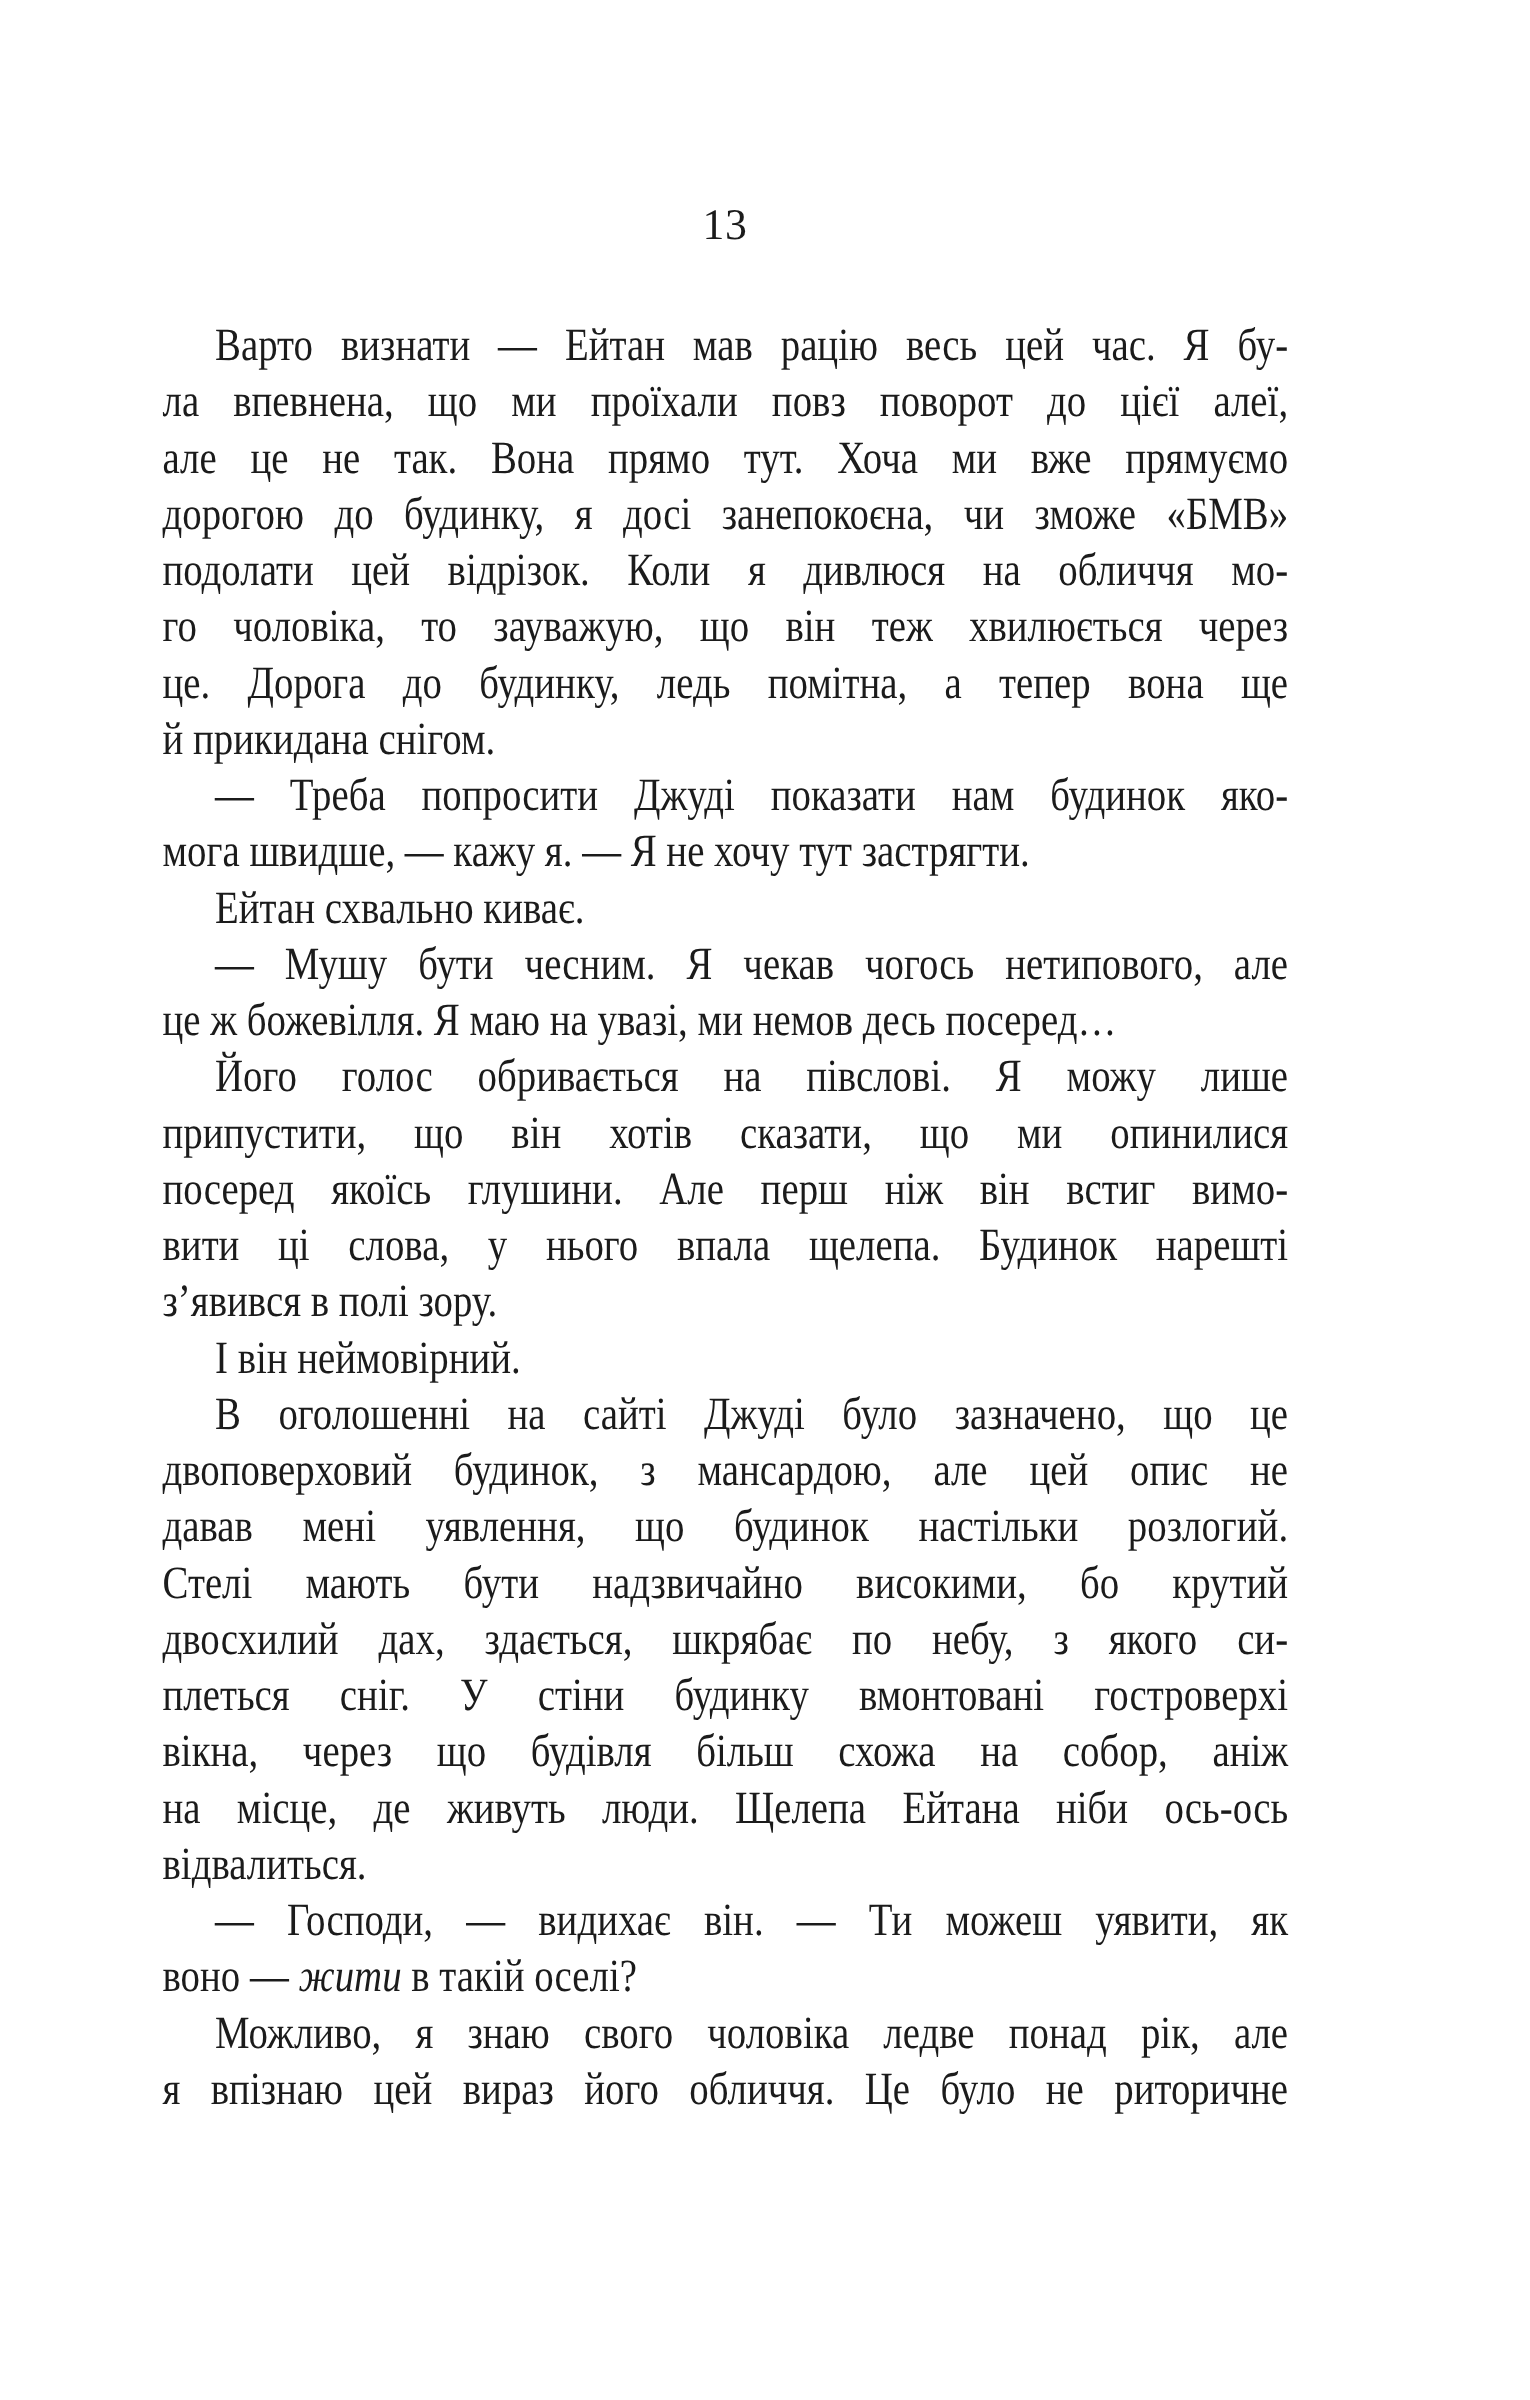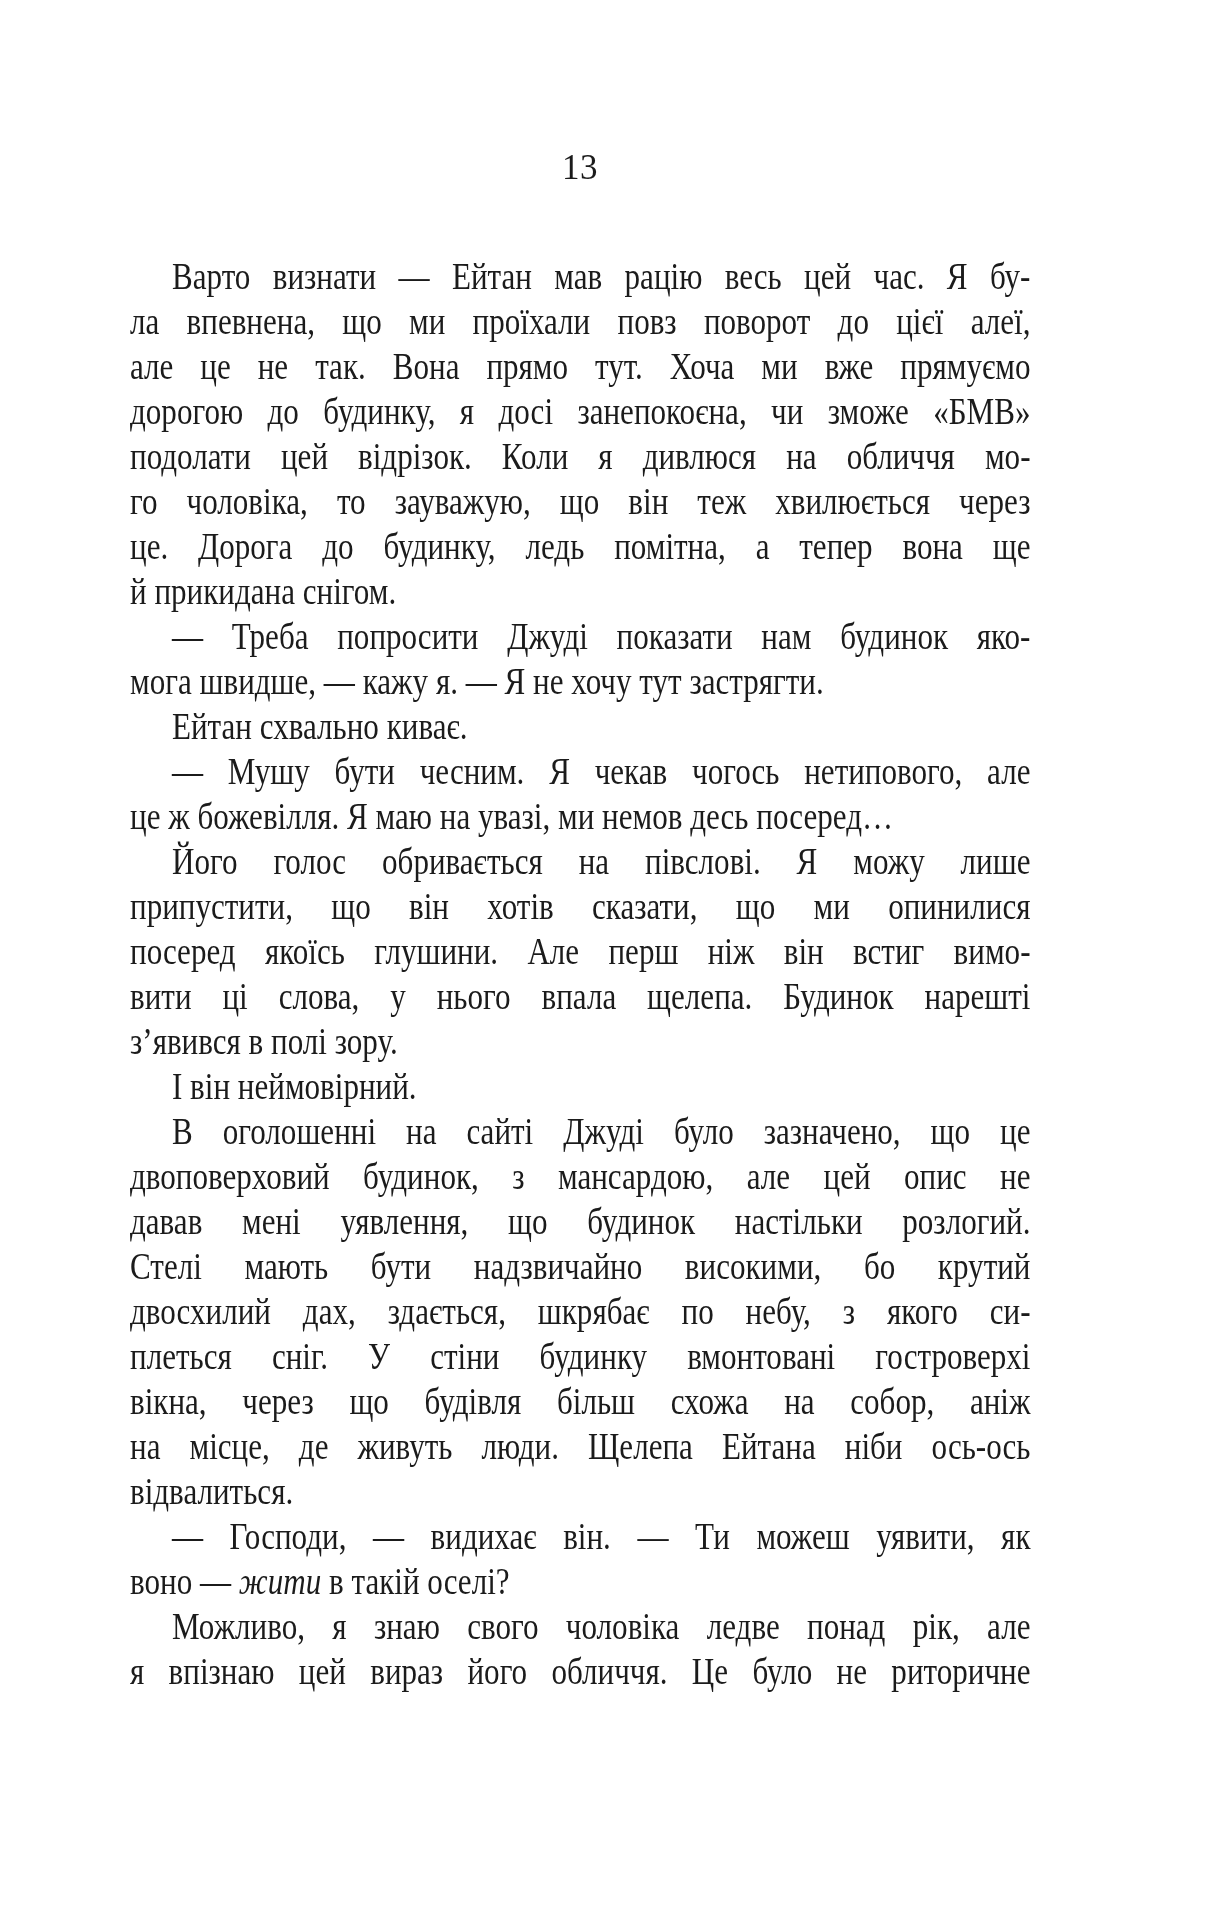--- a/index.html
+++ b/index.html
@@ -6,21 +6,21 @@
   .page{
     position:relative;
     width:1224px;height:1920px;
     background:#ffffff;
     overflow:hidden;
     font-family:"Liberation Serif","DejaVu Serif",serif;
     color:#1b1b1b;
   }
   .page-number{
     position:absolute;
-    left:130px;top:148px;width:900px;
+    left:130px;top:160px;width:900px;
     text-align:center;
     font-size:35px;line-height:40px;
     letter-spacing:0.5px;
   }
   .text-block{
     position:absolute;
     left:130px;top:254px;
     width:1072px;
     transform:scaleX(0.84);
     transform-origin:top left;

